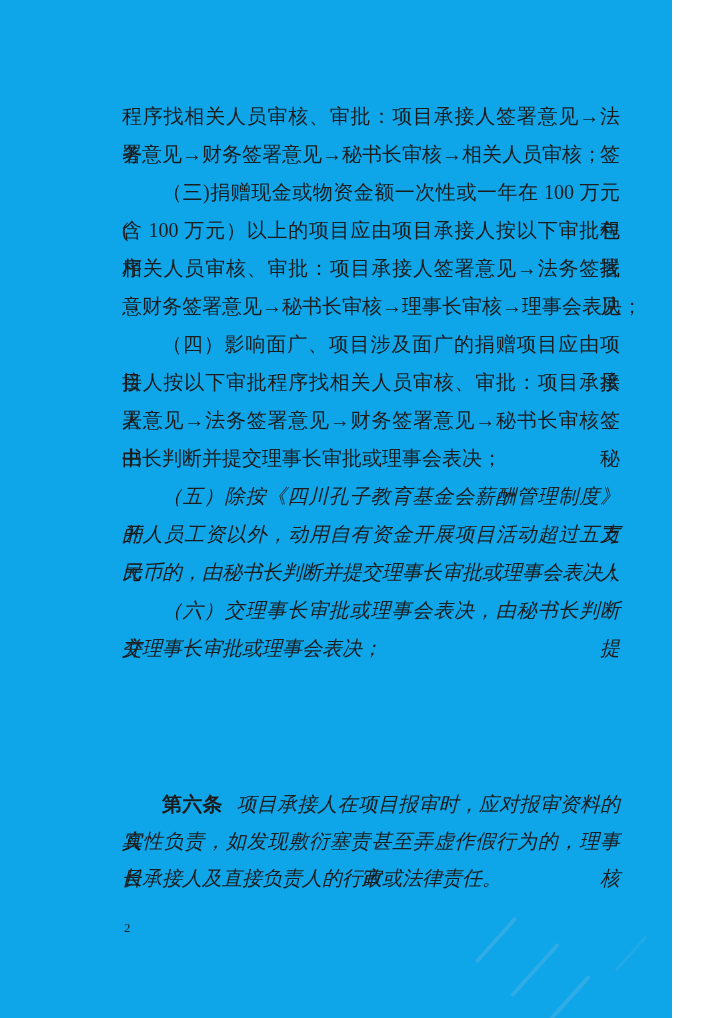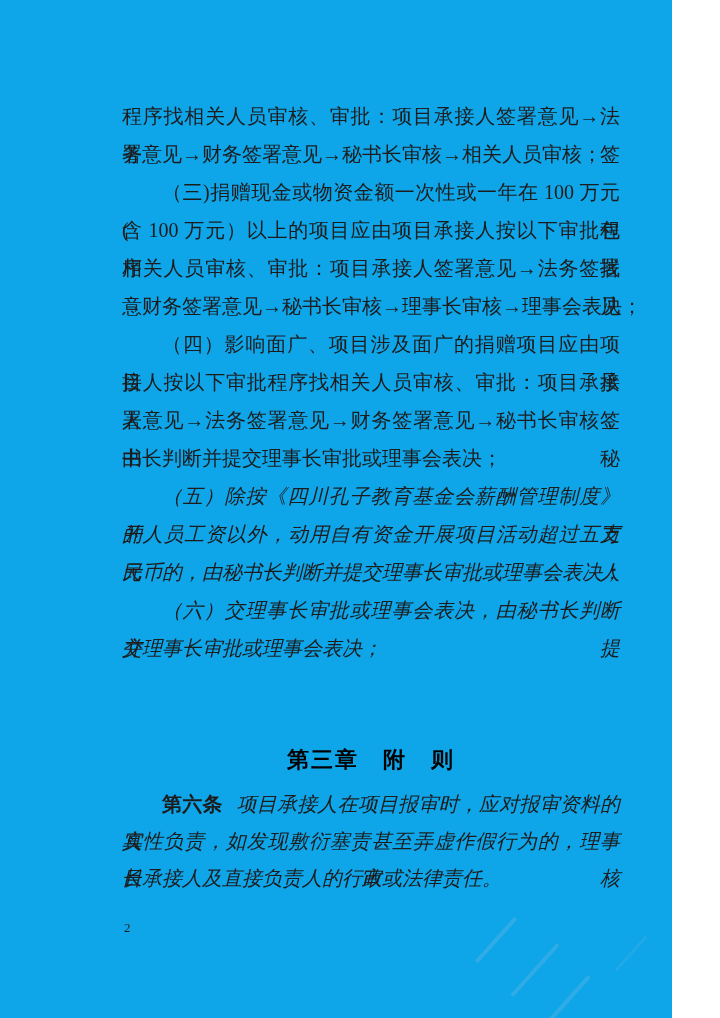--- a/index.html
+++ b/index.html
@@ -94,21 +94,20 @@
     <div class="line jl">接人按以下审批程序找相关人员审核、审批：项目承接人签</div>
     <div class="line jl">署意见→法务签署意见→财务签署意见→秘书长审核，由秘</div>
     <div class="line">书长判断并提交理事长审批或理事会表决；</div>
     <div class="line jl ind kai">（五）除按《四川孔子教育基金会薪酬管理制度》开支</div>
     <div class="line jl kai">的人员工资以外，动用自有资金开展项目活动超过五万元人</div>
     <div class="line kai">民币的，由秘书长判断并提交理事长审批或理事会表决；</div>
     <div class="line jl ind kai">（六）交理事长审批或理事会表决，由秘书长判断并提</div>
     <div class="line kai">交理事长审批或理事会表决；</div>
   </div>
 
-  <div class="chapter-heading">第三章　附　则</div>
 
   <div class="article-block kai">
     <div class="line jl ind">
       <span class="article-label">第六条</span><span>项目承接人在项目报审时，应对报审资料的真</span>
     </div>
     <div class="line jl">实性负责，如发现敷衍塞责甚至弄虚作假行为的，理事长审核</div>
     <div class="line">目承接人及直接负责人的行政或法律责任。</div>
   </div>
 
   <div class="page-number">2</div>

